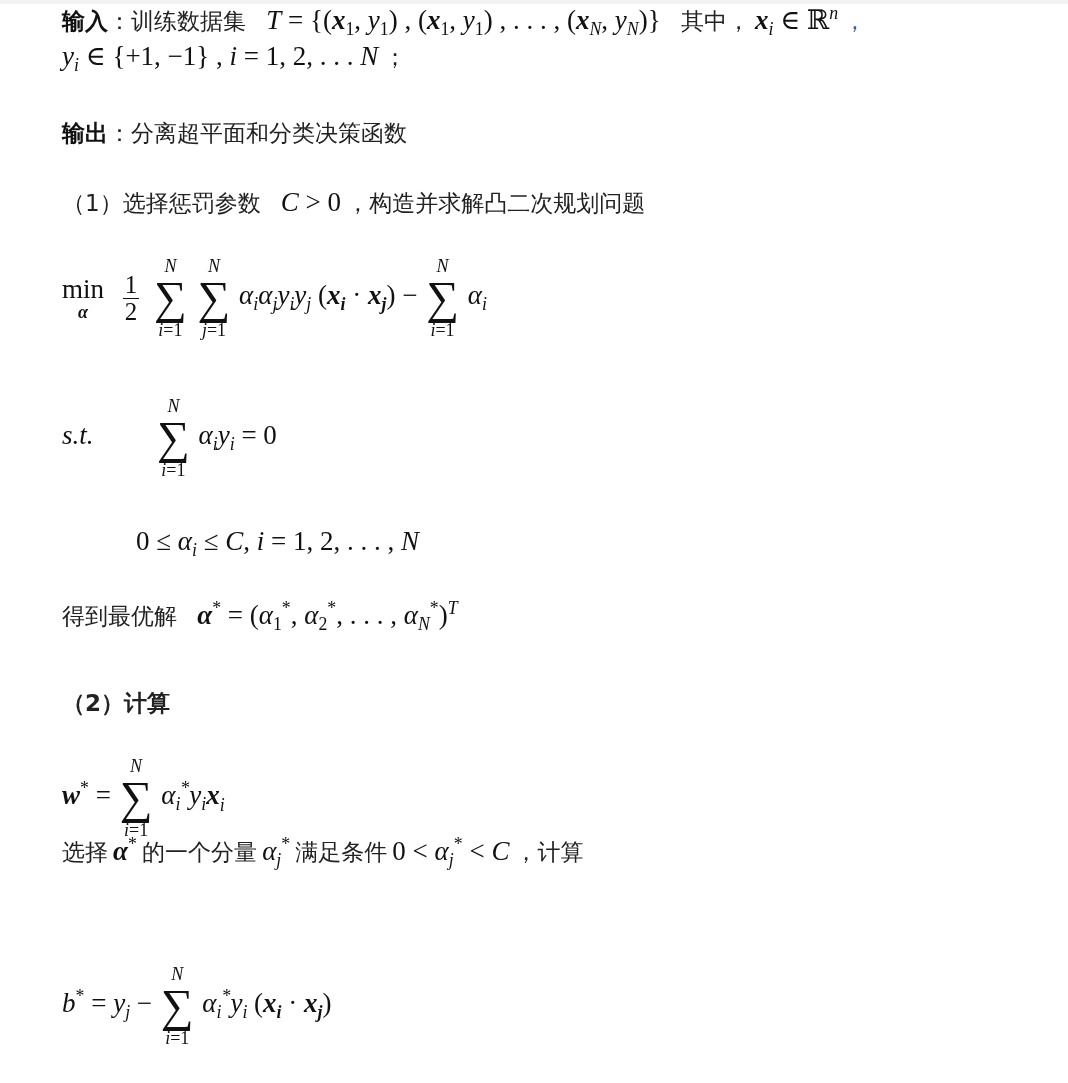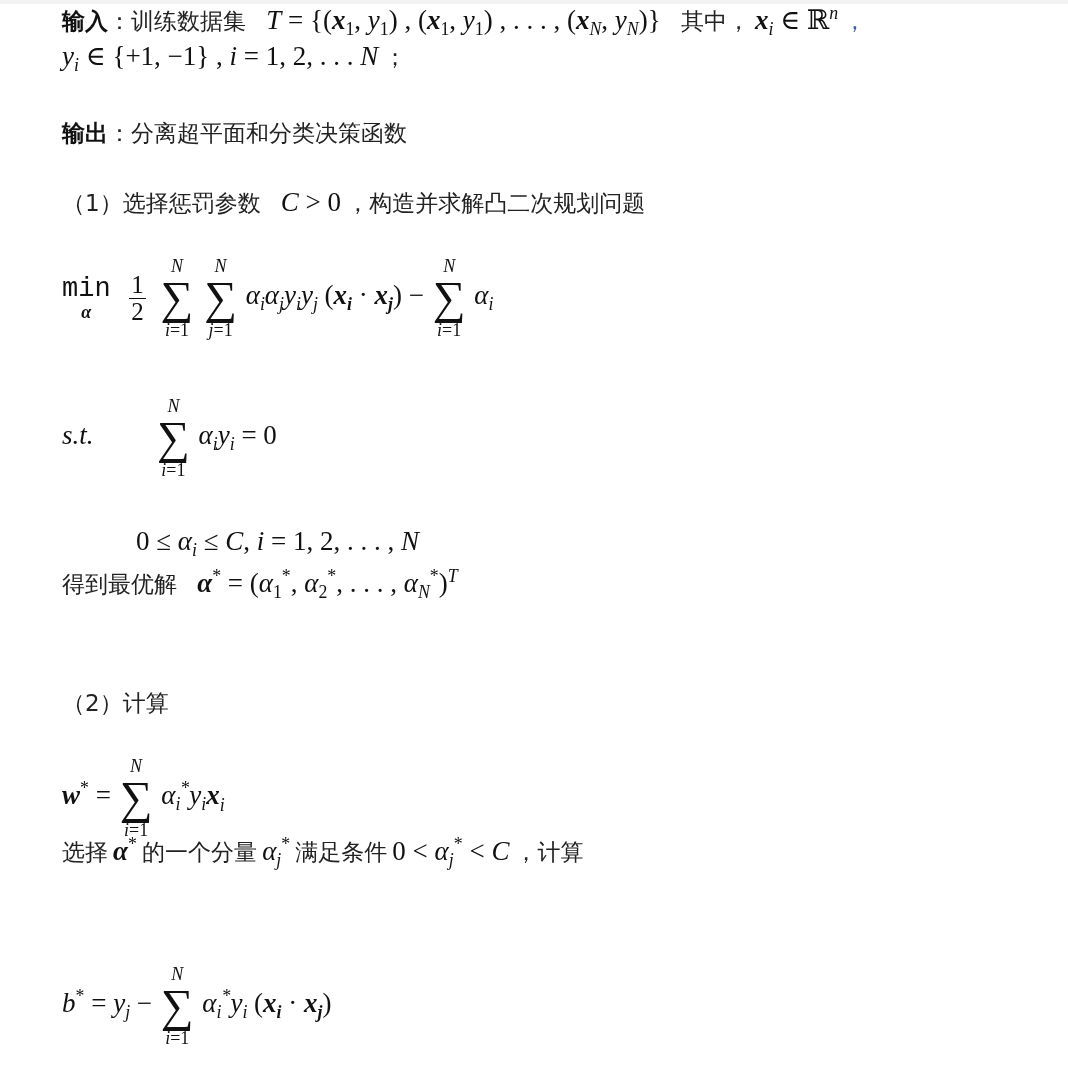--- a/index.html
+++ b/index.html
@@ -16,21 +16,21 @@
   sub, sup { font-size:0.66em; line-height:0; }
   .sum { display:inline-block; vertical-align:middle; text-align:center; position:relative; margin:0 2px; }
   .sum .top, .sum .bot { display:block; font-size:18px; line-height:20px; font-style:italic; }
   .sum .bot span.rm { font-style:normal; }
   .sum .sig { display:block; font-size:46px; line-height:44px; font-style:normal; }
   .frac { display:inline-block; vertical-align:middle; text-align:center; margin:0 6px; }
   .frac span { display:block; font-size:25px; line-height:26px; }
   .frac .num { border-bottom:1.5px solid #111; padding:0 2px; }
   .min { display:inline-block; vertical-align:middle; text-align:center; margin-right:6px; }
   .min span { display:block; }
-  .min .op { font-size:27px; line-height:28px;font-family:Liberation Mono, monospace; }
+  .min .op { font-size:27px; line-height:28px; }
   .min .sub { font-size:18px; line-height:18px; font-weight:bold; font-style:italic; }
   .sp { display:inline-block; width:10px; }
   .sp2 { display:inline-block; width:24px; }
   .comma-blue { color:#3a5aa8; }
 </style>
 </head>
 <body>
 
 <div class="topbar"></div>
 
@@ -74,27 +74,27 @@
   <span class="mb" style="font-weight:normal;">s.t.</span>
   <span class="sp2"></span><span class="sp2"></span>
   <span class="sum"><span class="top">N</span><span class="sig">∑</span><span class="bot">i<span class="rm">=1</span></span></span>
   <span class="mi">α<sub>i</sub>y<sub>i</sub></span> = 0
 </div>
 
 <div class="line m" style="top:526px; left:136px;">
   0 ≤ <span class="mi">α<sub>i</sub></span> ≤ <span class="mi">C</span>,  <span class="mi">i</span> = 1, 2, . . . , <span class="mi">N</span>
 </div>
 
-<div class="line" style="top:568px;">
+<div class="line" style="top:600px;">
   <span class="cn">得到最优解</span>
   <span class="sp"></span>
   <span class="m"><span class="mb">α</span><sup>*</sup> = (<span class="mi">α</span><sub>1</sub><sup>*</sup>, <span class="mi">α</span><sub>2</sub><sup>*</sup>, . . . , <span class="mi">α</span><sub class="mi">N</sub><sup>*</sup>)<sup class="mi">T</sup></span>
 </div>
 
-<div class="line" style="top:688px;">
+<div class="line" style="top:688px;font-weight:bold;">
   <span class="cn">（2）计算</span>
 </div>
 
 <div class="line m" style="top:756px;">
   <span class="mb">w</span><sup>*</sup> =
   <span class="sum"><span class="top">N</span><span class="sig">∑</span><span class="bot">i<span class="rm">=1</span></span></span>
   <span class="mi">α<sub>i</sub><sup>*</sup>y<sub>i</sub></span><span class="mb">x</span><sub class="mi">i</sub>
 </div>
 
 <div class="line" style="top:836px;">

